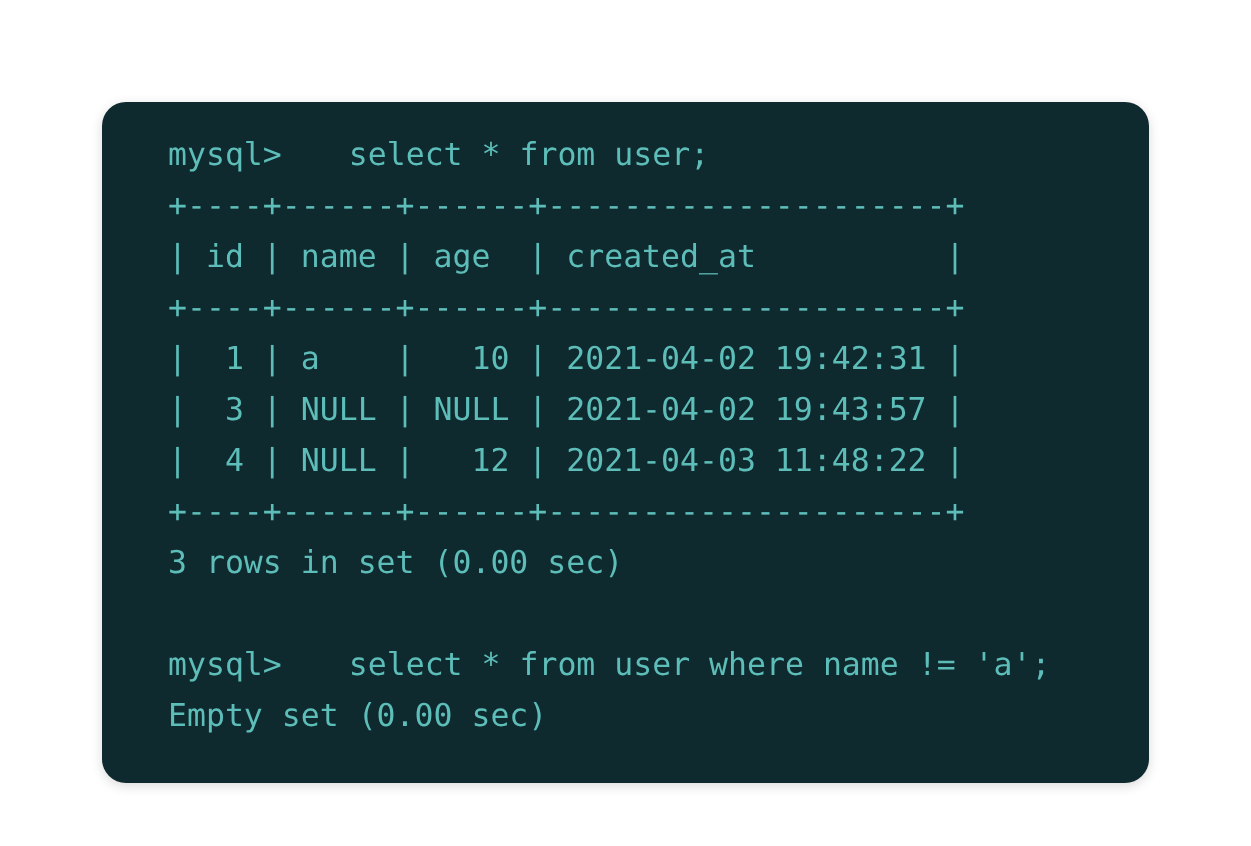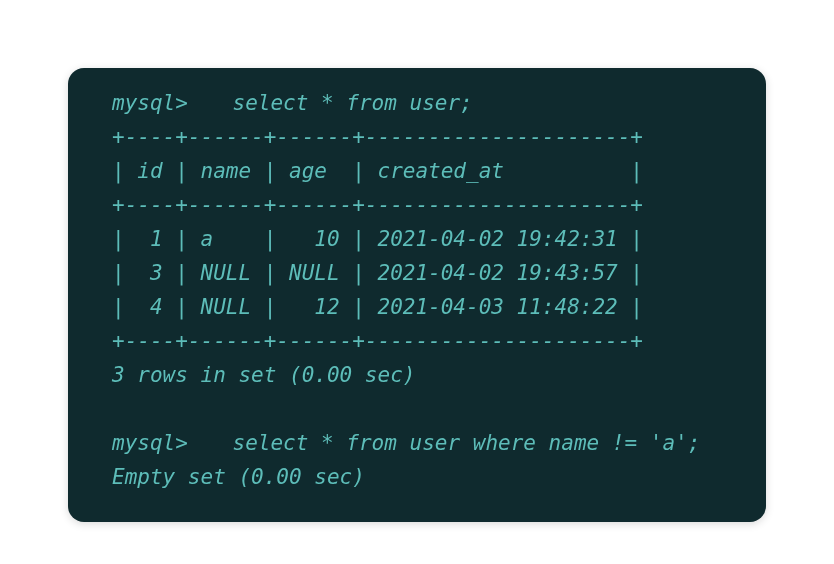--- a/index.html
+++ b/index.html
@@ -1,19 +1,18 @@
 <!DOCTYPE html>
 <html><head>
   <meta charset="utf-8">
   <style>
     * {
       margin: 16px;
       padding: 0;
       box-sizing: border-box;
-      font-style: italic;
     }
     body {
       background: #ffffff;
       padding: 20px;
       display: flex;
       justify-content: center;
       align-items: flex-start;
     }
     .terminal {
       width: 794px;

